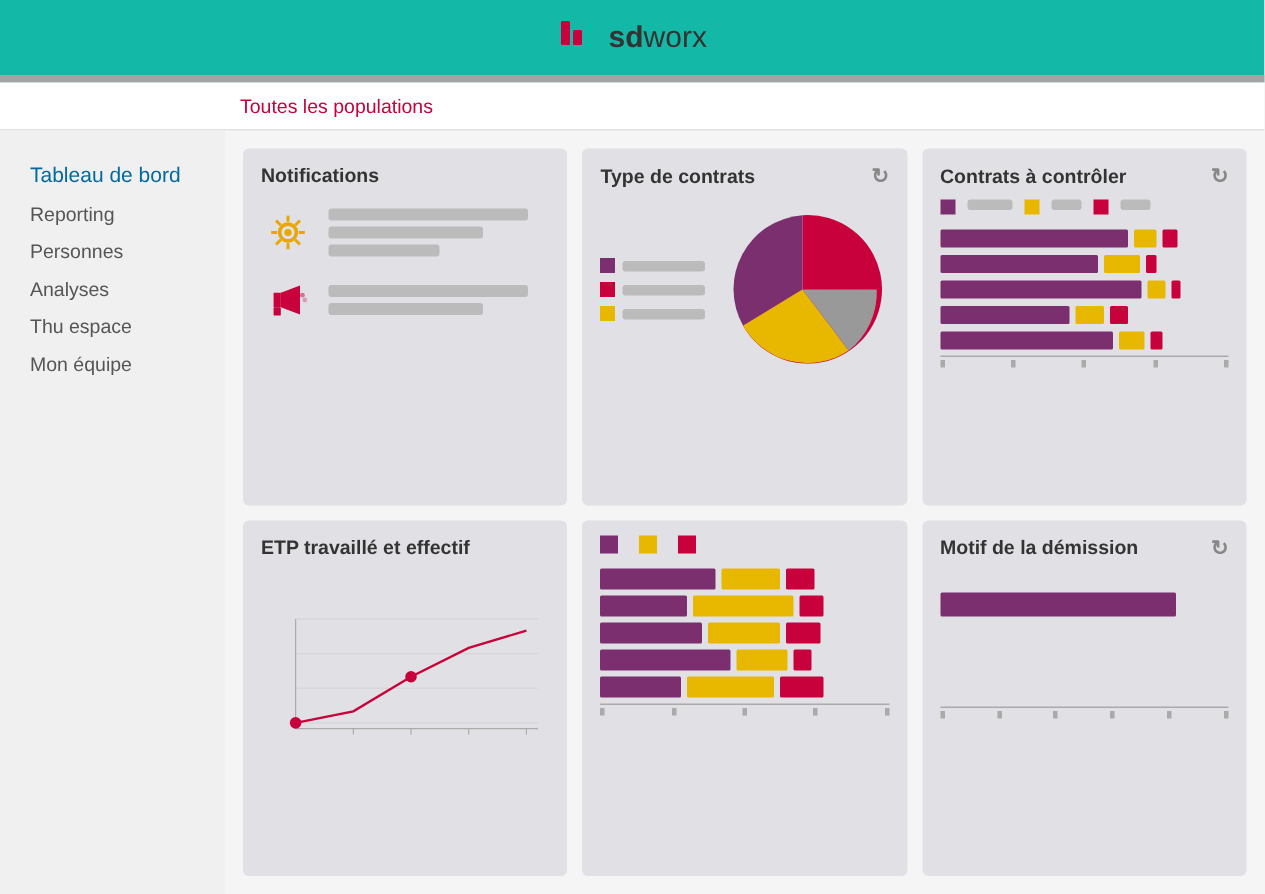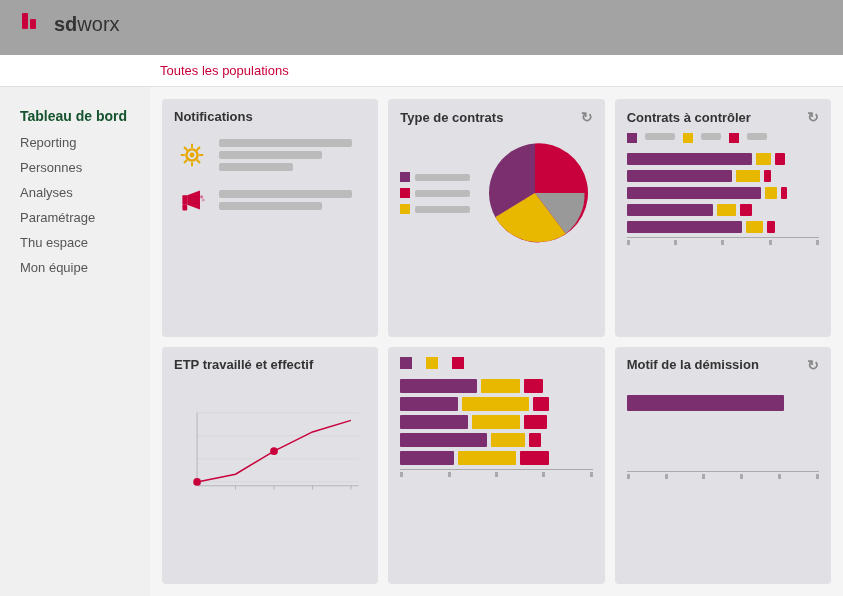--- a/index.html
+++ b/index.html
@@ -2,24 +2,25 @@
 <html><head>
   <meta charset="utf-8">
   <style>
     * { box-sizing: border-box; margin: 0; padding: 0; }
     body { font-family: Arial, sans-serif; background: #f5f5f5; width: 843px; height: 596px; overflow: hidden; }
 
     
     .header {
       display: flex;
       align-items: center;
-      background: #a3a3a3;
+      background: #14b8a6;
       padding: 10px 20px;
       height: 55px;
-      border-bottom: 7px solid #a3a3a3;
+      border-bottom: 5px solid #a3a3a3;
+      flex-direction: column;
     }
     .logo {
       display: flex;
       align-items: center;
       gap: 4px;
     }
     .logo-icon {
       color: #c8003c;
       font-size: 22px;
       font-weight: bold;
@@ -108,22 +109,22 @@
       padding: 15px 20px;
       flex-shrink: 0;
     }
     .sidebar-item {
       font-size: 13px;
       color: #555;
       padding: 5px 0;
       cursor: pointer;
     }
     .sidebar-item.active {
-      color: #14532d;
-      font-weight: bold;
+      color: #0369a1;
+      font-weight: normal;
       font-size: 14px;
       line-height: 1.3;
     }
 
     
     .content {
       flex: 1;
       padding: 12px;
       display: grid;
       grid-template-columns: 1fr 1fr 1fr;
@@ -317,21 +318,20 @@
   <span>Toutes les populations</span>
 </div>
 
 <div class="main-layout">
 
   <div class="sidebar">
     <div class="sidebar-item active">Tableau de bord</div>
     <div class="sidebar-item">Reporting</div>
     <div class="sidebar-item">Personnes</div>
     <div class="sidebar-item">Analyses</div>
-    <div class="sidebar-item">Paramétrage</div>
     <div class="sidebar-item">Thu espace</div>
     <div class="sidebar-item">Mon équipe</div>
   </div>
 
   <div class="content">
 
     <div class="card">
       <div class="card-title">
         <span>Notifications</span>
       </div>

